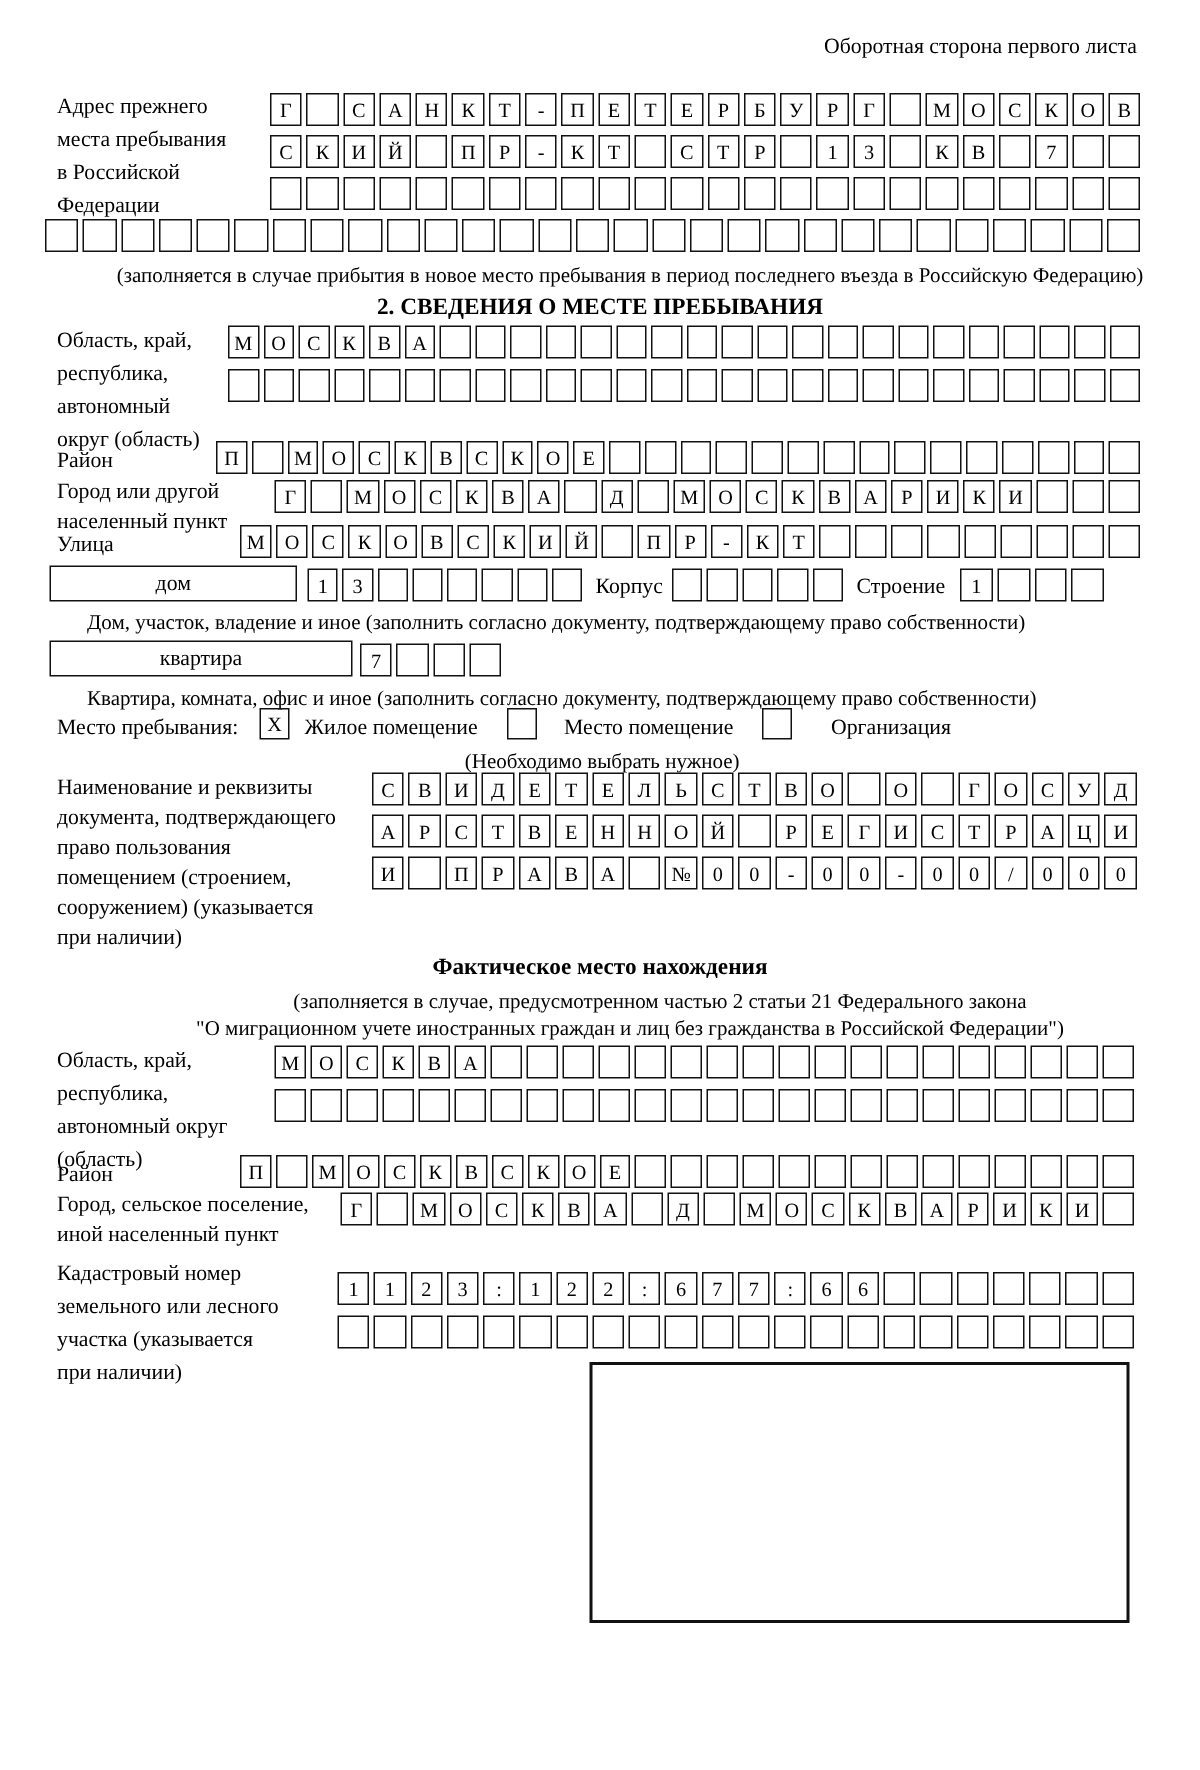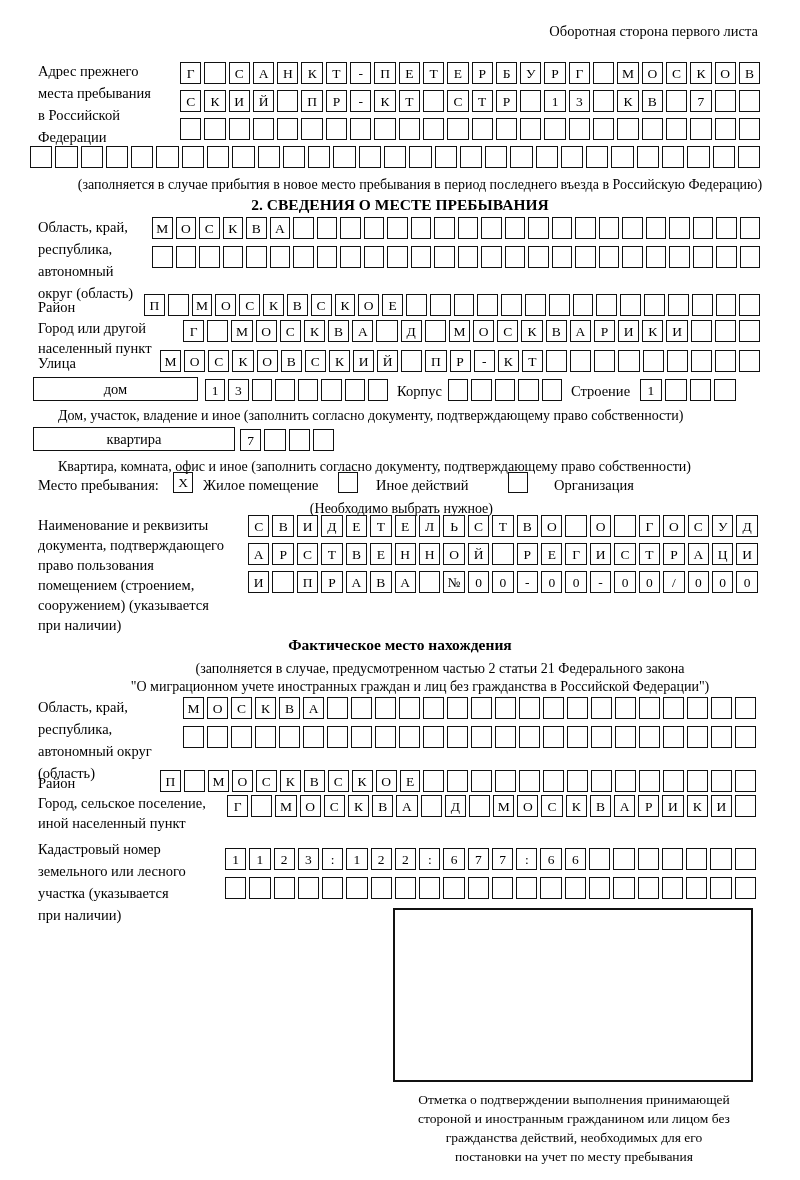--- a/index.html
+++ b/index.html
@@ -335,21 +335,21 @@
       <span class="cell"></span>
       <span class="cell"></span>
       <span class="cell"></span>
     </div>
   <div class="txt small" style="left:38px;top:456px;">Квартира, комната, офис и иное (заполнить согласно документу, подтверждающему право собственности)</div>
 
   <div class="txt" style="left:38px;top:474px;">Место пребывания:</div>
   <div class="checkbox" style="left:173px;top:472px;">X</div>
   <div class="txt" style="left:203px;top:474px;">Жилое помещение</div>
   <div class="checkbox" style="left:338px;top:472px;"></div>
-  <div class="txt" style="left:376px;top:474px;">Иное действий</div>
+  <div class="txt" style="left:376px;top:474px;">Место помещение</div>
   <div class="checkbox" style="left:508px;top:472px;"></div>
   <div class="txt" style="left:554px;top:474px;">Организация</div>
   <div class="txt small" style="left:203px;top:498px;width:270px;text-align:right;">(Необходимо выбрать нужное)</div>
 
   <div class="txt lh20" style="left:38px;top:515px;">
     <div>Наименование и реквизиты</div>
     <div>документа, подтверждающего</div>
     <div>право пользования</div>
     <div>помещением (строением,</div>
     <div>сооружением) (указывается</div>
@@ -595,15 +595,14 @@
       <span class="cell"></span>
       <span class="cell"></span>
       <span class="cell"></span>
       <span class="cell"></span>
       <span class="cell"></span>
       <span class="cell"></span>
       <span class="cell"></span>
     </div>
 
   <div class="stampbox" style="left:393px;top:908px;width:360px;height:174px;"></div>
-  <div class="txt wrapc" style="left:418px;top:1090px;width:312px;">Отметка о подтверждении выполнения принимающей стороной и иностранным гражданином или лицом без гражданства действий, необходимых для его постановки на учет по месту пребывания</div>
 
 </div>
 
 </body></html>

